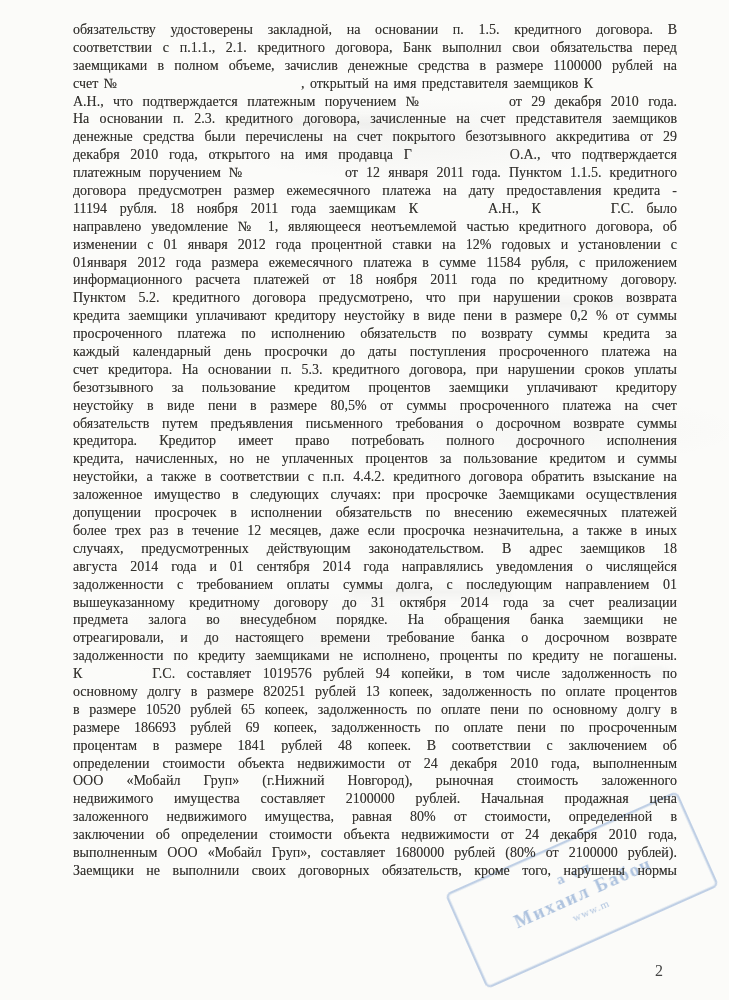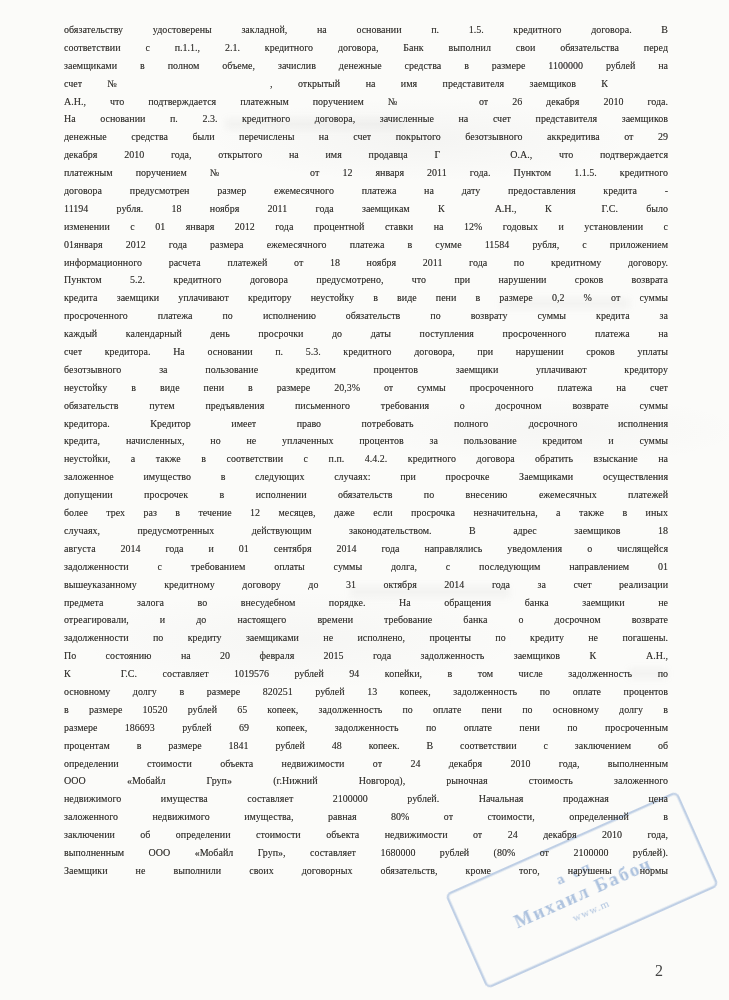--- a/index.html
+++ b/index.html
@@ -38,25 +38,25 @@
     filter:blur(0.5px);
     z-index:1;
   }
   .stamp-line{color:rgba(110,148,200,0.55);white-space:nowrap;}
   .s1{font-size:15px;letter-spacing:3px;font-weight:bold;}
   .s2{font-size:19px;letter-spacing:2px;font-weight:bold;}
   .s3{font-size:11px;letter-spacing:1px;}
 
   .text{
     position:absolute;
-    left:64px;top:21px;
+    left:73px;top:21px;
     width:604px;
     z-index:2;
     color:#34322e;
-    font-size:10px;
+    font-size:14px;
     text-shadow:0 0 0.5px rgba(70,70,70,0.55);
   }
   .line{
     height:17.9px;
     line-height:17.9px;
     text-align:justify;
     text-align-last:justify;
     overflow:visible;
   }
   .pagenum{
@@ -81,52 +81,52 @@
     <div class="stamp-line s1">а сп</div>
     <div class="stamp-line s2">Михаил Бабоч</div>
     <div class="stamp-line s3">www.m</div>
   </div>
 
   <div class="text">
       <div class="line">обязательству удостоверены закладной, на основании п. 1.5. кредитного договора. В</div>
       <div class="line">соответствии с п.1.1., 2.1. кредитного договора, Банк выполнил свои обязательства перед</div>
       <div class="line">заемщиками в полном объеме, зачислив денежные средства в размере 1100000 рублей на</div>
       <div class="line">счет №             , открытый на имя представителя заемщиков К      </div>
-      <div class="line">А.Н., что подтверждается платежным поручением №      от 26 декабря 2010 года.</div>
+      <div class="line">А.Н., что подтверждается платежным поручением №      от 29 декабря 2010 года.</div>
       <div class="line">На основании п. 2.3. кредитного договора, зачисленные на счет представителя заемщиков</div>
       <div class="line">денежные средства были перечислены на счет покрытого безотзывного аккредитива от 29</div>
       <div class="line">декабря 2010 года, открытого на имя продавца Г       О.А., что подтверждается</div>
       <div class="line">платежным поручением №       от 12 января 2011 года. Пунктом 1.1.5. кредитного</div>
       <div class="line">договора предусмотрен размер ежемесячного платежа на дату предоставления кредита -</div>
       <div class="line">11194 рубля. 18 ноября 2011 года заемщикам К     А.Н., К     Г.С. было</div>
+      <div class="line">направлено уведомление № 1, являющееся неотъемлемой частью кредитного договора, об</div>
       <div class="line">изменении с 01 января 2012 года процентной ставки на 12% годовых и установлении с</div>
       <div class="line">01января 2012 года размера ежемесячного платежа в сумме 11584 рубля, с приложением</div>
       <div class="line">информационного расчета платежей от 18 ноября 2011 года по кредитному договору.</div>
       <div class="line">Пунктом 5.2. кредитного договора предусмотрено, что при нарушении сроков возврата</div>
       <div class="line">кредита заемщики уплачивают кредитору неустойку в виде пени в размере 0,2 % от суммы</div>
       <div class="line">просроченного платежа по исполнению обязательств по возврату суммы кредита за</div>
       <div class="line">каждый календарный день просрочки до даты поступления просроченного платежа на</div>
       <div class="line">счет кредитора. На основании п. 5.3. кредитного договора, при нарушении сроков уплаты</div>
       <div class="line">безотзывного за пользование кредитом процентов заемщики уплачивают кредитору</div>
-      <div class="line">неустойку в виде пени в размере 20,3% от суммы просроченного платежа на счет</div>
+      <div class="line">неустойку в виде пени в размере 80,5% от суммы просроченного платежа на счет</div>
       <div class="line">обязательств путем предъявления письменного требования о досрочном возврате суммы</div>
       <div class="line">кредитора. Кредитор имеет право потребовать полного досрочного исполнения</div>
       <div class="line">кредита, начисленных, но не уплаченных процентов за пользование кредитом и суммы</div>
       <div class="line">неустойки, а также в соответствии с п.п. 4.4.2. кредитного договора обратить взыскание на</div>
       <div class="line">заложенное имущество в следующих случаях: при просрочке Заемщиками осуществления</div>
       <div class="line">допущении просрочек в исполнении обязательств по внесению ежемесячных платежей</div>
       <div class="line">более трех раз в течение 12 месяцев, даже если просрочка незначительна, а также в иных</div>
       <div class="line">случаях, предусмотренных действующим законодательством. В адрес заемщиков 18</div>
       <div class="line">августа 2014 года и 01 сентября 2014 года направлялись уведомления о числящейся</div>
       <div class="line">задолженности с требованием оплаты суммы долга, с последующим направлением 01</div>
       <div class="line">вышеуказанному кредитному договору до 31 октября 2014 года за счет реализации</div>
       <div class="line">предмета залога во внесудебном порядке. На обращения банка заемщики не</div>
       <div class="line">отреагировали, и до настоящего времени требование банка о досрочном возврате</div>
       <div class="line">задолженности по кредиту заемщиками не исполнено, проценты по кредиту не погашены.</div>
-      <div class="line">По состоянию на 20 февраля 2015 года задолженность заемщиков К     А.Н.,</div>
       <div class="line">К     Г.С. составляет 1019576 рублей 94 копейки, в том числе задолженность по</div>
       <div class="line">основному долгу в размере 820251 рублей 13 копеек, задолженность по оплате процентов</div>
       <div class="line">в размере 10520 рублей 65 копеек, задолженность по оплате пени по основному долгу в</div>
       <div class="line">размере 186693 рублей 69 копеек, задолженность по оплате пени по просроченным</div>
       <div class="line">процентам в размере 1841 рублей 48 копеек. В соответствии с заключением об</div>
       <div class="line">определении стоимости объекта недвижимости от 24 декабря 2010 года, выполненным</div>
       <div class="line">ООО «Мобайл Груп» (г.Нижний Новгород), рыночная стоимость заложенного</div>
       <div class="line">недвижимого имущества составляет 2100000 рублей. Начальная продажная цена</div>
       <div class="line">заложенного недвижимого имущества, равная 80% от стоимости, определенной в</div>
       <div class="line">заключении об определении стоимости объекта недвижимости от 24 декабря 2010 года,</div>

